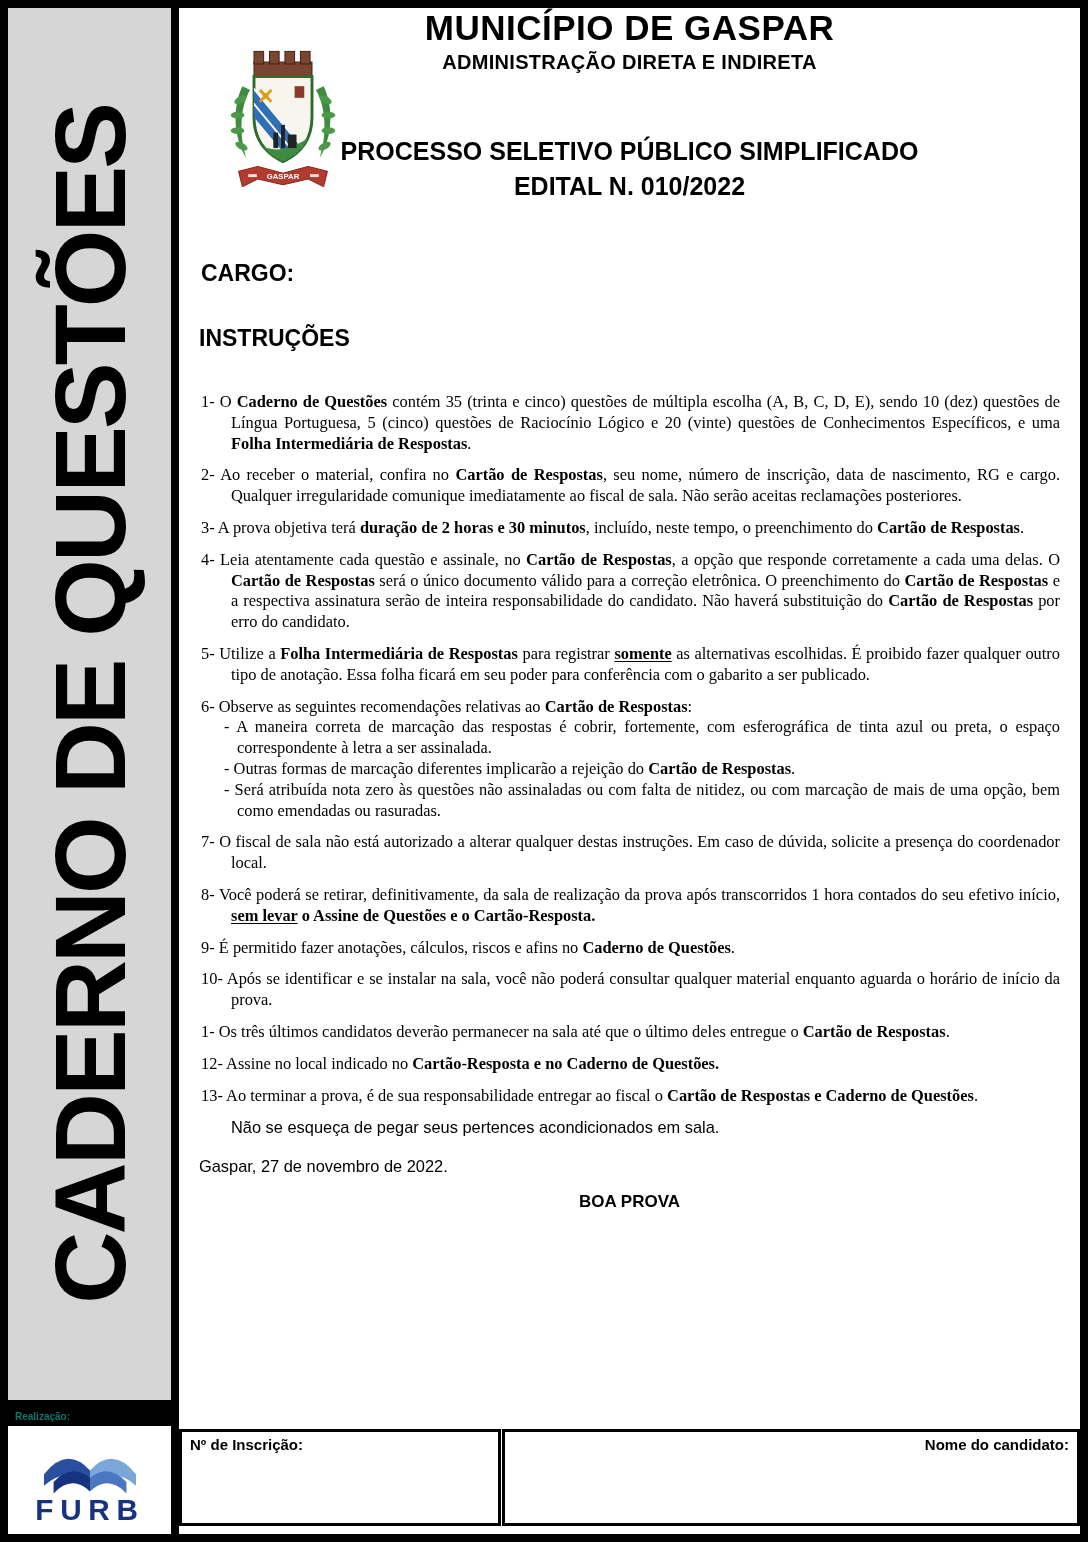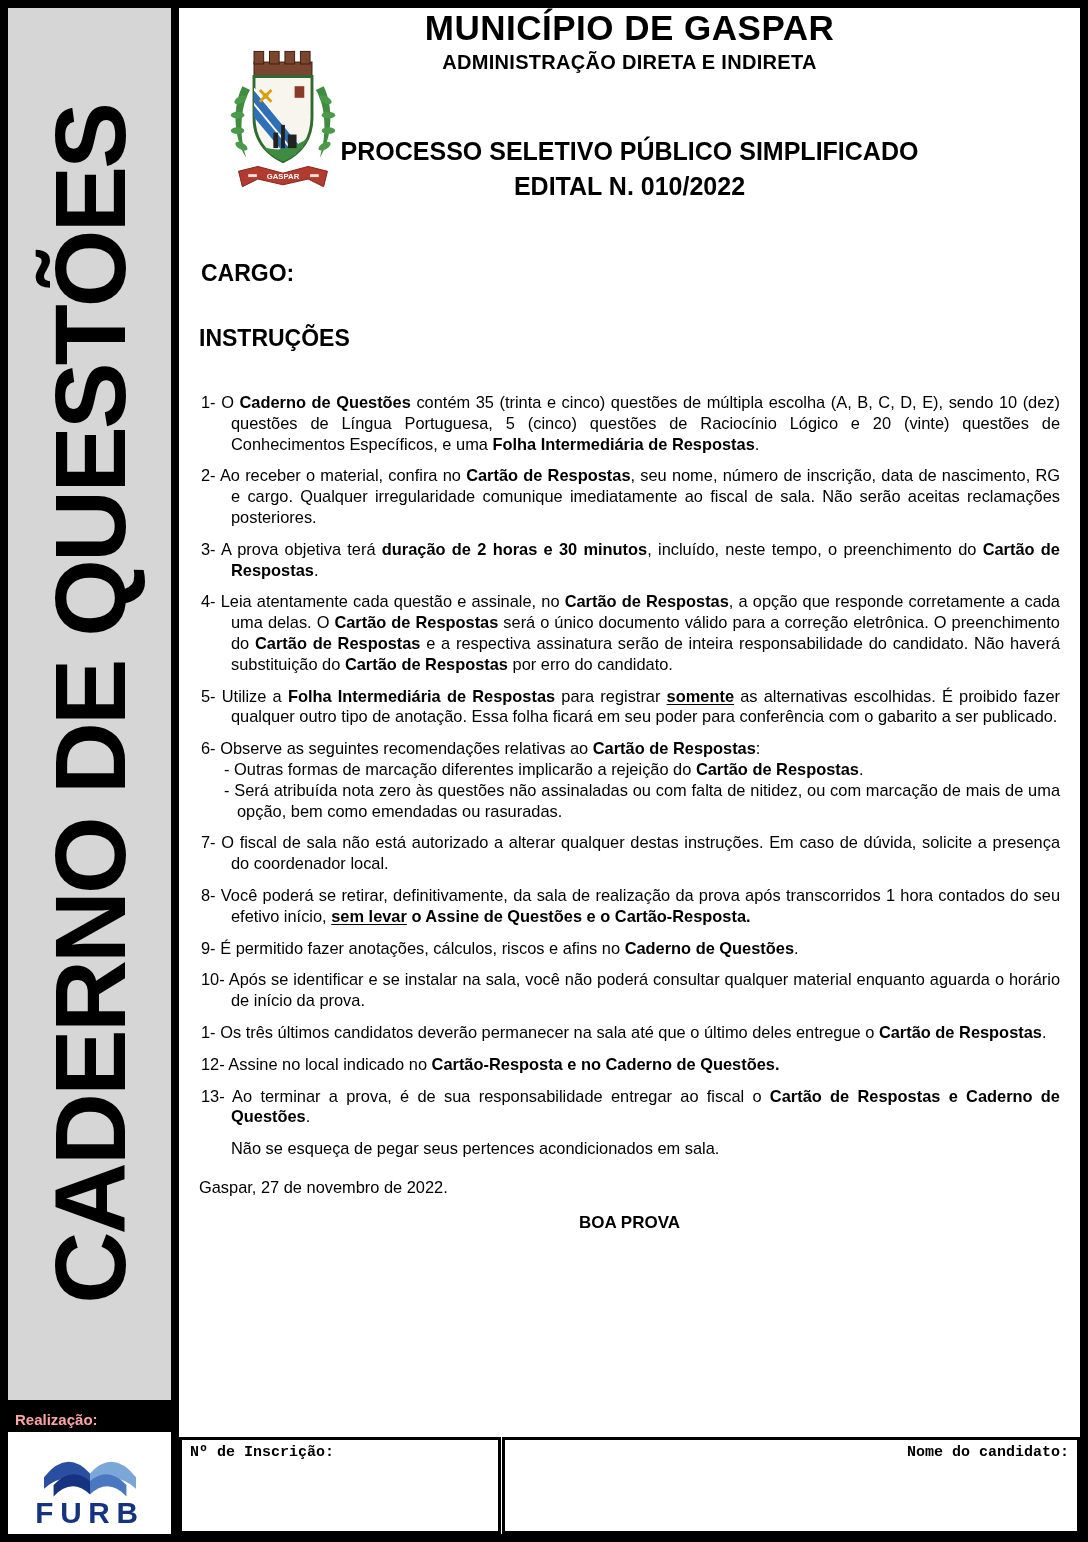--- a/index.html
+++ b/index.html
@@ -37,22 +37,22 @@
   }
 
   
   .realizacao {
     position:absolute; left:8px; top:1408px;
     width:163px; height:126px;
     background:#fff;
     display:flex; flex-direction:column;
   }
   .realizacao-bar {
-    background:#000; color:#fca5a5;
-    font-weight:bold; font-size:15px;
+    background:#000; color:#0f766e;
+    font-weight:bold; font-size:10px;
     padding:3px 7px 4px 7px;
   }
   .furb-wrap {
     flex:1; display:flex; align-items:center; justify-content:center;
     padding:2px 4px;
   }
 
   
   .main {
     position:absolute; left:179px; top:8px;
@@ -67,39 +67,38 @@
   .head-titles { text-align:center; }
   .muni  { font-size:35px; font-weight:bold; letter-spacing:0.5px; }
   .admin { font-size:20px; font-weight:bold; margin-top:3px; letter-spacing:0.3px; }
 
   .process { text-align:center; margin-top:60px; font-size:25px; font-weight:bold; line-height:1.4; }
 
   .cargo { margin-top:56px; margin-left:2px; font-size:23px; font-weight:bold; }
 
   .instr-title { margin-top:38px; font-size:23px; font-weight:bold; }
 
-  .instructions { margin-top:40px; font-size:16.4px; line-height:20.8px; padding-left:2px; }
+  .instructions { margin-top:40px; font-size:16.4px; line-height:20.8px; padding-left:2px;font-family:Liberation Serif, serif; }
   .instr { margin-bottom:11px; }
   .instr-text { padding-left:30px; text-indent:-30px; text-align:justify; }
   .instr-sub  { padding-left:36px; text-indent:-13px; text-align:justify; }
   .b { font-weight:bold; }
   .u { text-decoration:underline; text-underline-offset:2px; }
 
   .belongings { padding-left:32px; margin-top:12px; font-size:16.4px; }
   .date-line  { margin-top:20px; padding-right:4px; font-size:16.4px; }
   .good-luck  { text-align:center; margin-top:16px; font-weight:bold; font-size:17px; }
 
   
   .id-row {
-    position:absolute; left:0; right:0; bottom:0;
+    position:absolute; left:0; right:0; bottom:8px;
     height:104px;
     display:flex; gap:1px;
     background:#fff;
     padding-top:7px;
-    font-family:Liberation Mono, monospace;
   }
   .id-box {
     border:3px solid #000;
     background:#fff;
     padding:4px 8px;
     font-weight:bold; font-size:15px;
   }
   .id-box.inscr { width:322px; }
   .id-box.name  { flex:1;text-align:right; }
 </style>
@@ -196,20 +195,21 @@
           <div class="instr-text"><span class="inum">3-</span> <span>A prova objetiva terá </span><span class="b">duração de 2 horas e 30 minutos</span><span>, incluído, neste tempo, o preenchimento do </span><span class="b">Cartão de Respostas</span><span>.</span></div>
         </div>
         <div class="instr">
           <div class="instr-text"><span class="inum">4-</span> <span>Leia atentamente cada questão e assinale, no </span><span class="b">Cartão de Respostas</span><span>, a opção que responde corretamente a cada uma delas. O </span><span class="b">Cartão de Respostas</span><span> será o único documento válido para a correção eletrônica. O preenchimento do </span><span class="b">Cartão de Respostas</span><span> e a respectiva assinatura serão de inteira responsabilidade do candidato. Não haverá substituição do </span><span class="b">Cartão de Respostas</span><span> por erro do candidato.</span></div>
         </div>
         <div class="instr">
           <div class="instr-text"><span class="inum">5-</span> <span>Utilize a </span><span class="b">Folha Intermediária de Respostas</span><span> para registrar </span><span class="b u">somente</span><span> as alternativas escolhidas. É proibido fazer qualquer outro tipo de anotação. Essa folha ficará em seu poder para conferência com o gabarito a ser publicado.</span></div>
         </div>
         <div class="instr">
           <div class="instr-text"><span class="inum">6-</span> <span>Observe as seguintes recomendações relativas ao </span><span class="b">Cartão de Respostas</span><span>:</span></div>
+          <div class="instr-sub"><span>- A maneira correta de marcação das respostas é cobrir, fortemente, com esferográfica de tinta azul ou preta, o espaço correspondente à letra a ser assinalada.</span></div>
           <div class="instr-sub"><span>- Outras formas de marcação diferentes implicarão a rejeição do </span><span class="b">Cartão de Respostas</span><span>.</span></div>
           <div class="instr-sub"><span>- Será atribuída nota zero às questões não assinaladas ou com falta de nitidez, ou com marcação de mais de uma opção, bem como emendadas ou rasuradas.</span></div>
         </div>
         <div class="instr">
           <div class="instr-text"><span class="inum">7-</span> <span>O fiscal de sala não está autorizado a alterar qualquer destas instruções. Em caso de dúvida, solicite a presença do coordenador local.</span></div>
         </div>
         <div class="instr">
           <div class="instr-text"><span class="inum">8-</span> <span>Você poderá se retirar, definitivamente, da sala de realização da prova após transcorridos 1 hora contados do seu efetivo início, </span><span class="b u">sem levar</span><span class="b"> o Assine de Questões e o Cartão-Resposta</span><span class="b">.</span></div>
         </div>
         <div class="instr">

